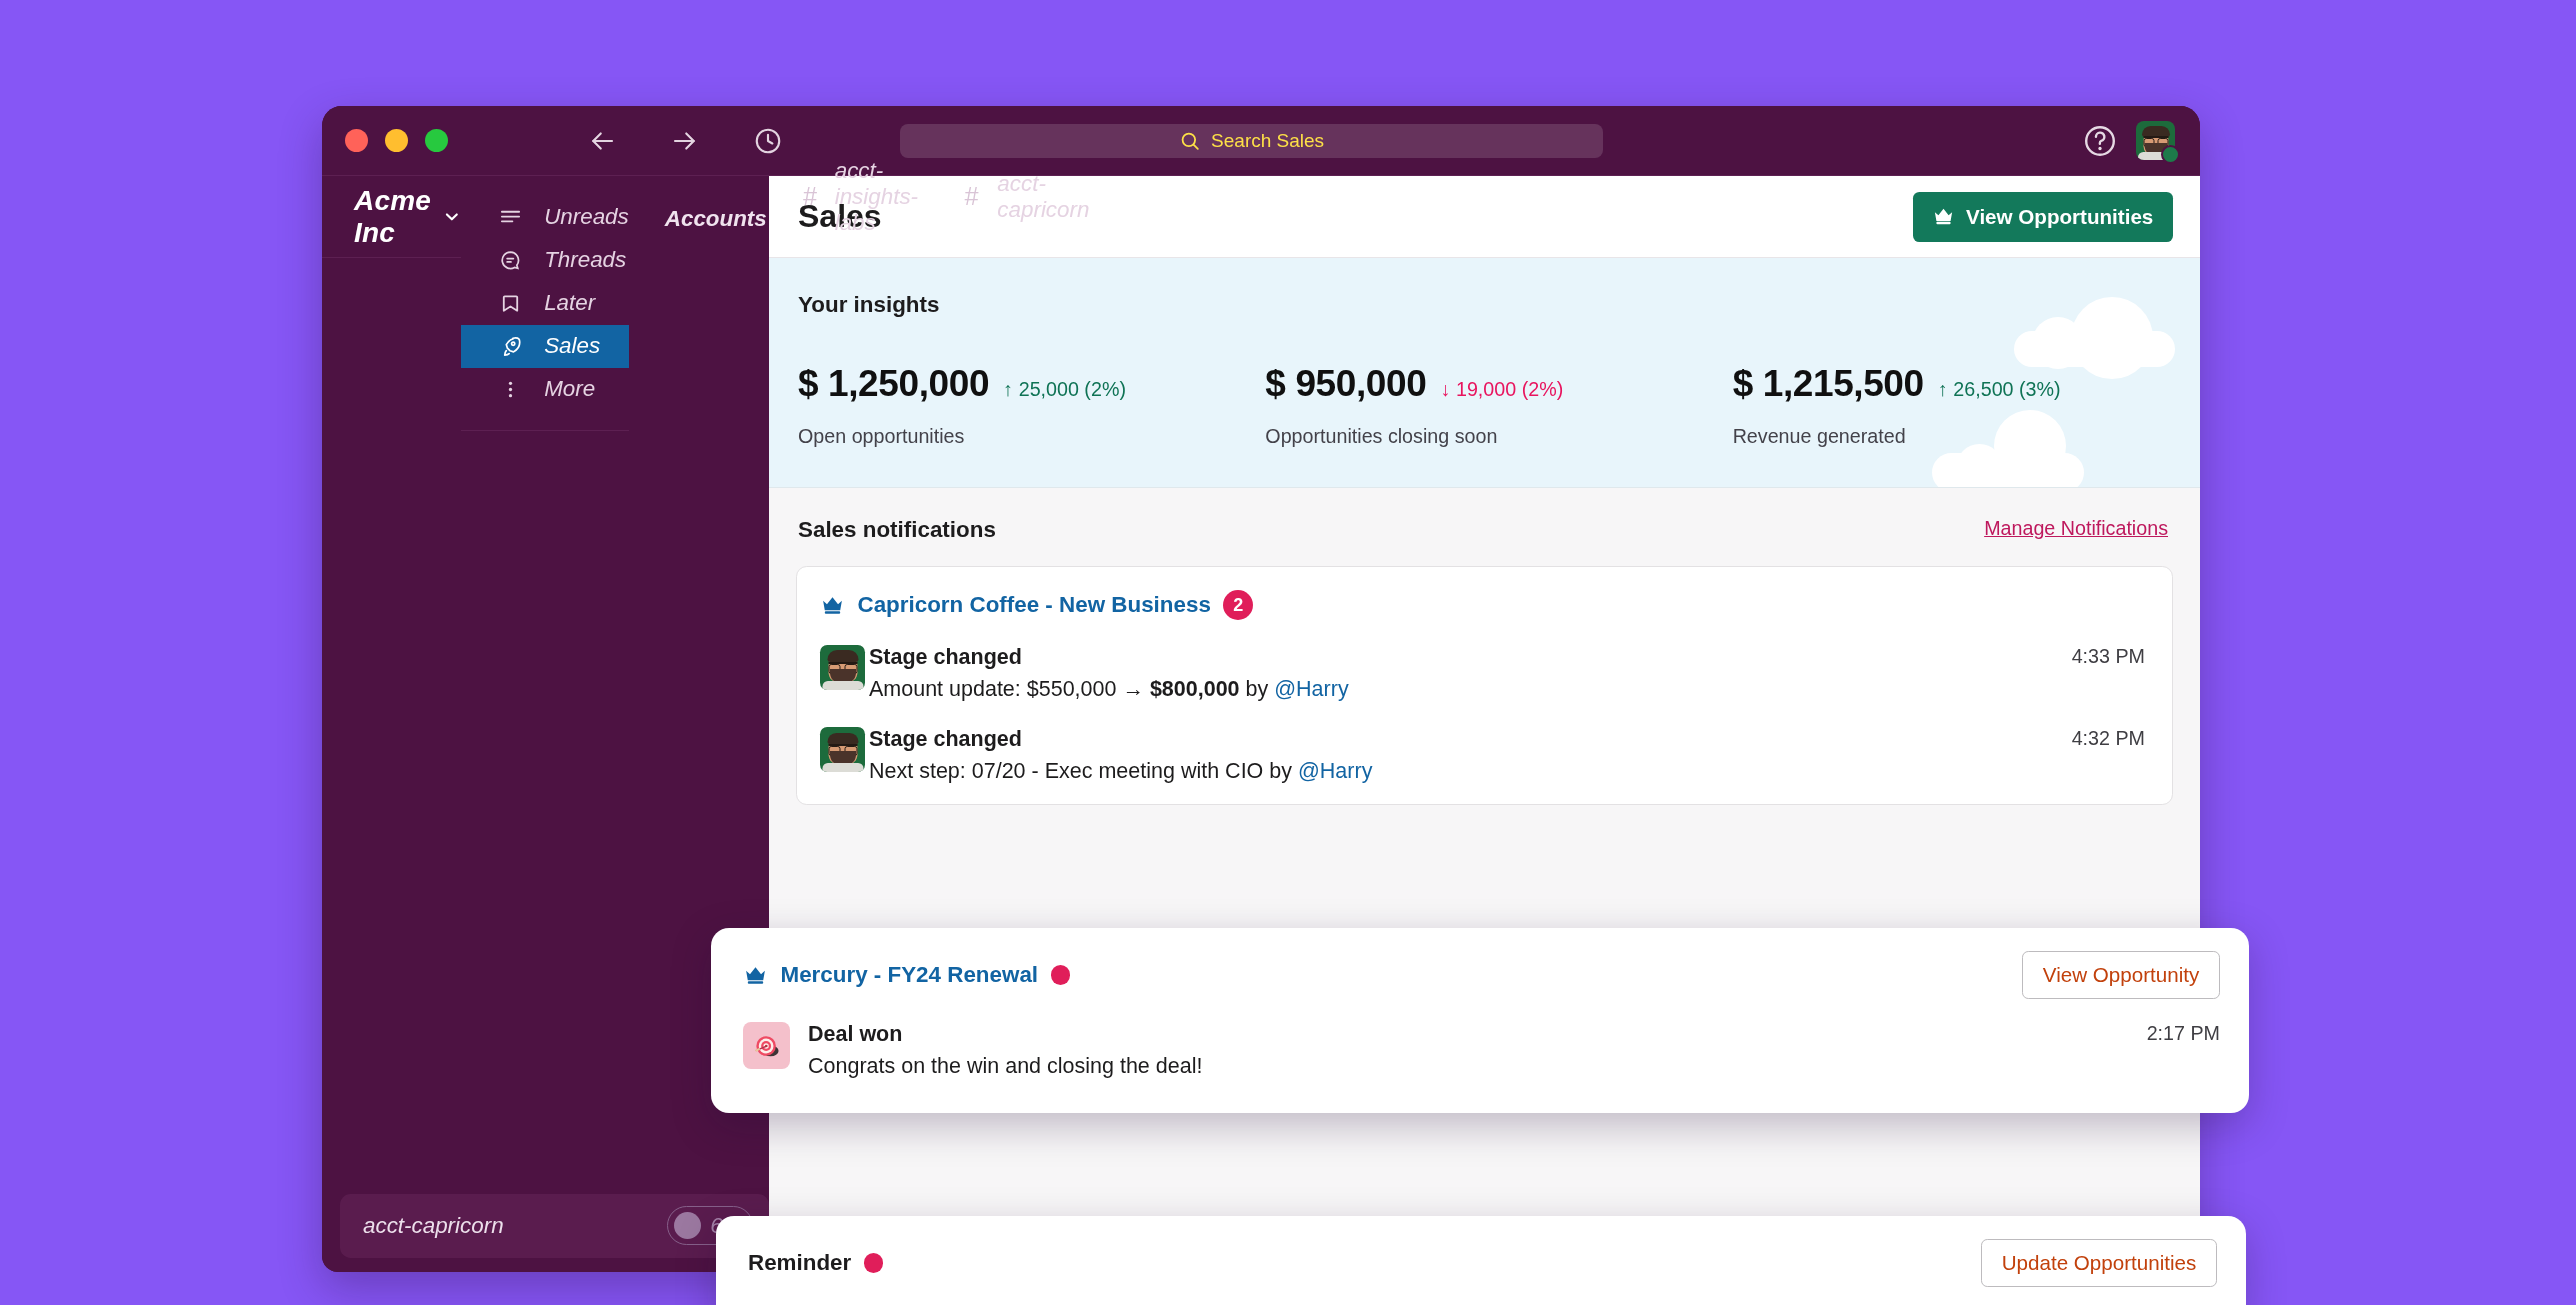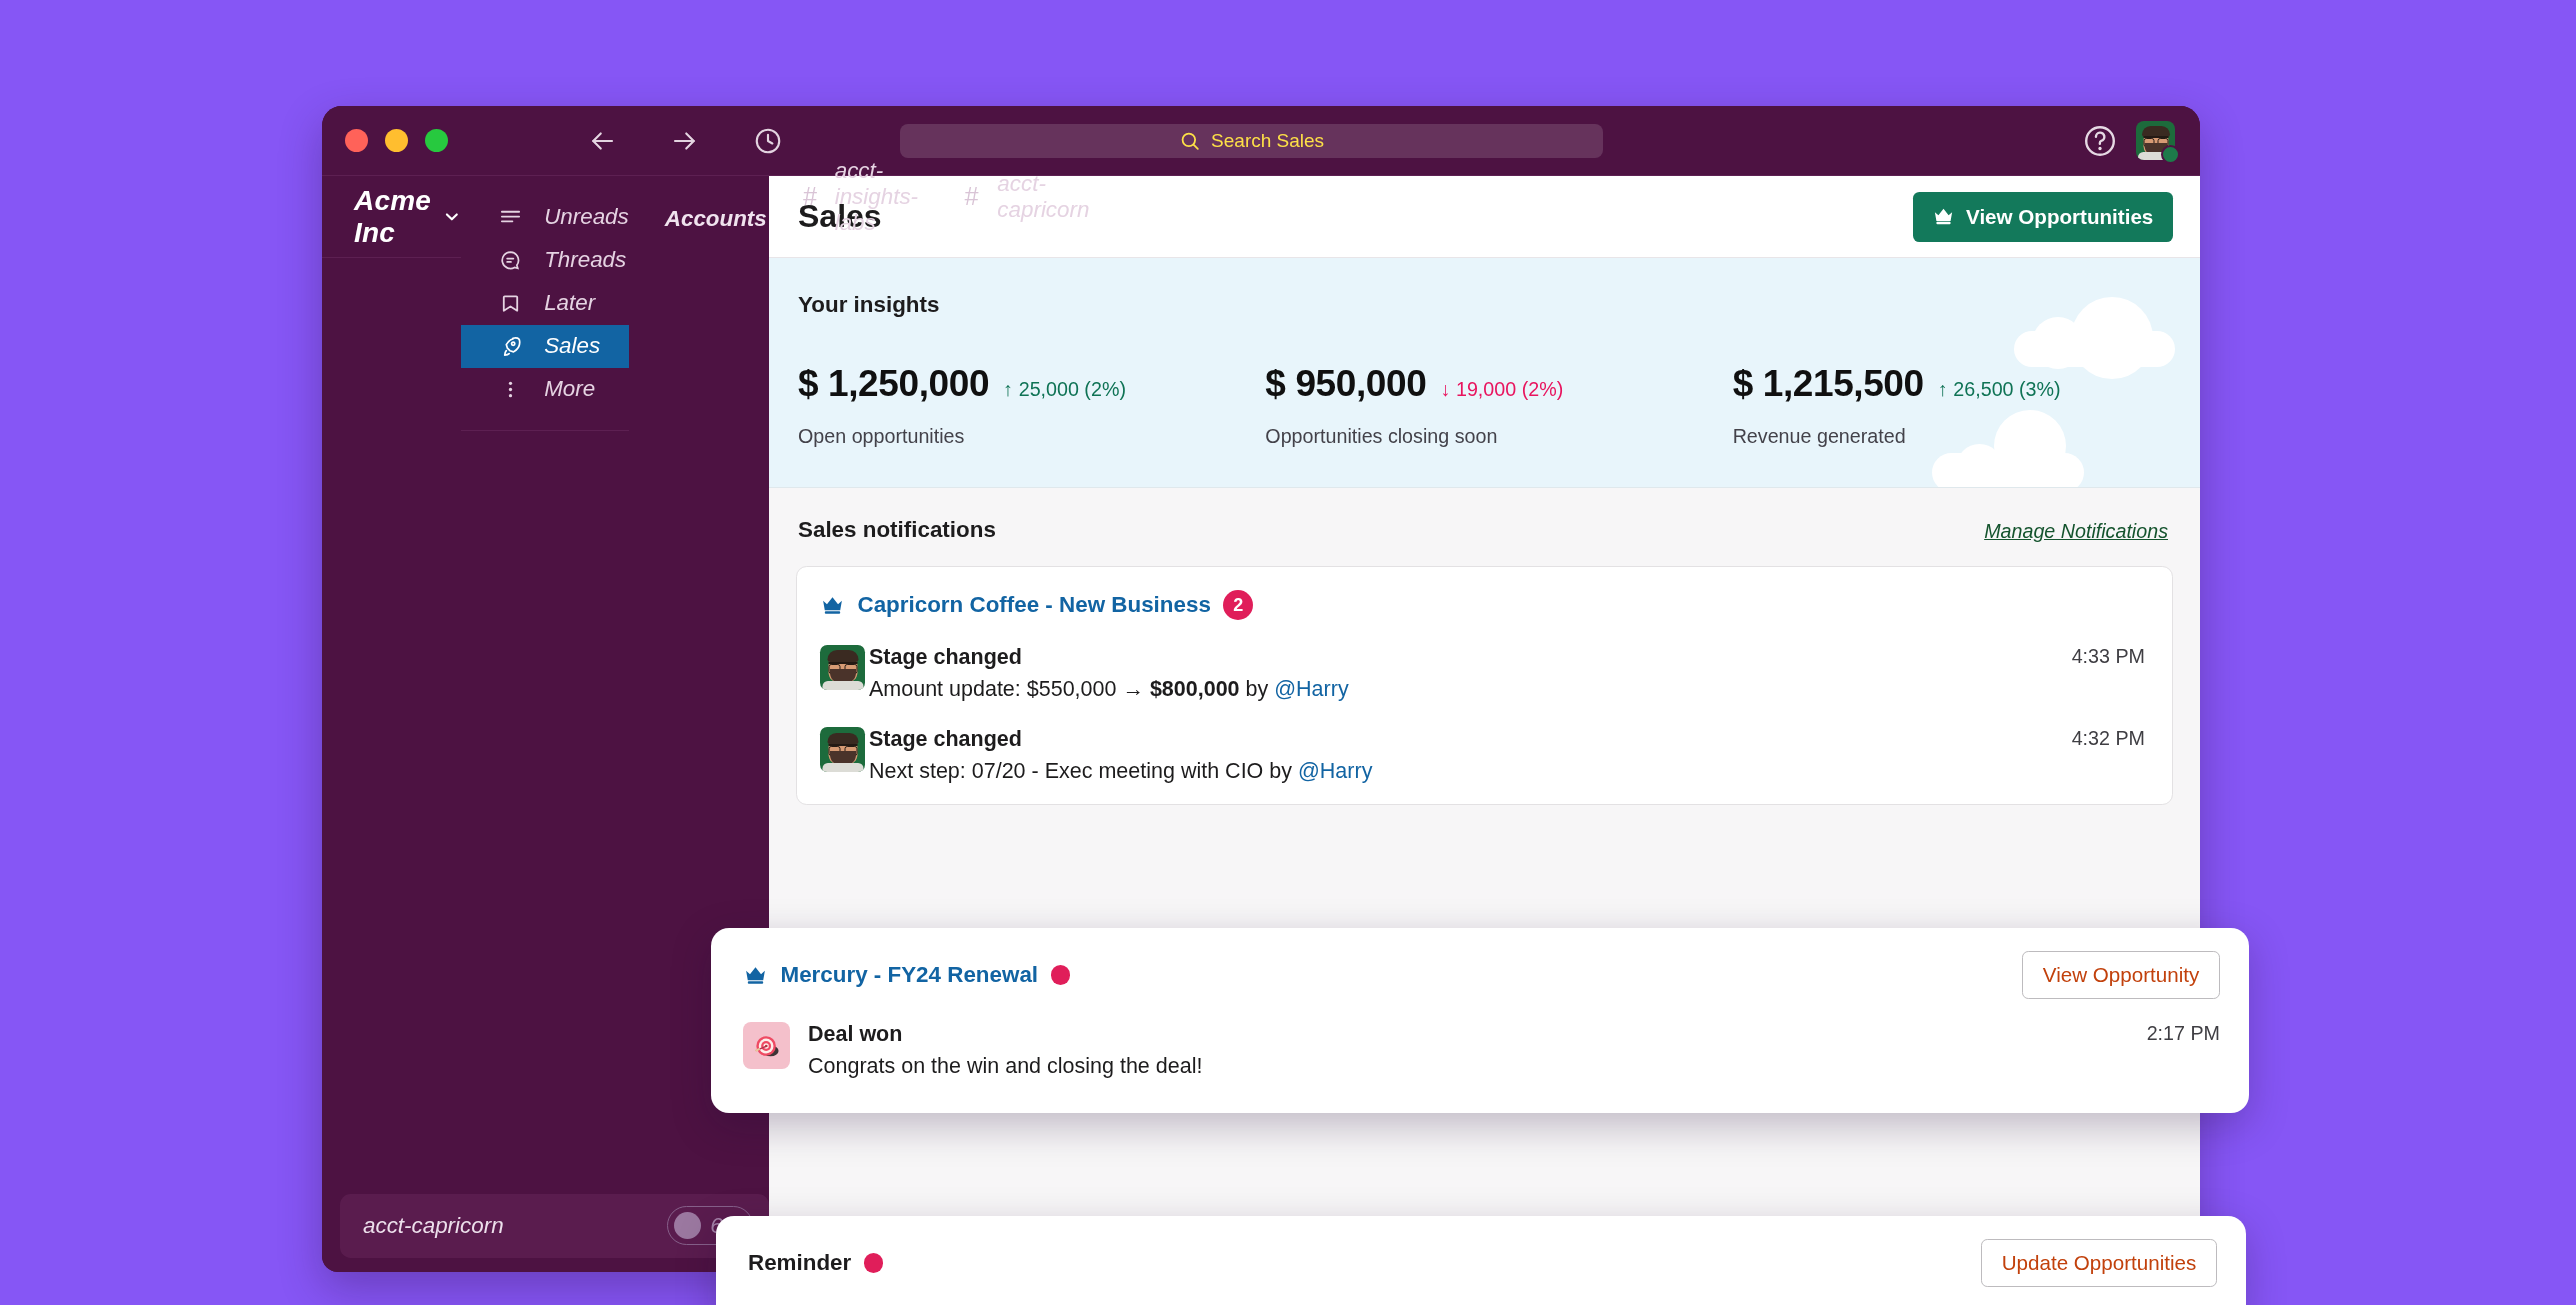--- a/index.html
+++ b/index.html
@@ -180,25 +180,25 @@
   .stat .delta { font-size: 19.7px; font-weight: 500; }
   .delta.up { color: #0f7355; }
   .delta.down { color: #e8145e; }
   .stat .caption { margin-top: 19.7px; font-size: 19.7px; color: #43424a; }
 
   .cloud { position: absolute; background: #fff; border-radius: 50%; }
   .cloud-base { position: absolute; background: #fff; border-radius: 36px; }
 
   
   .notif-head {
-    display: flex; align-items: flex-end; justify-content: space-between;
+    display: flex; align-items: flex-start; justify-content: space-between;
     padding: 29px 32px 23px 29px;
   }
   .notif-head h4 { font-size: 22.4px; font-weight: bold; color: #1d1c1d; }
-  .link { color: #14532d; font-size: 19.7px; font-style: italic; }
+  .link { color: #be185d; font-size: 19.7px; }
 
   .notif-list { padding: 0 27px; }
   .notif-card {
     background: #fff; border: 0.9px solid #e3e1e3;
     border-radius: 10.7px; padding: 23px 27px 19.7px 23px;
   }
   .notif-card-head { display: flex; align-items: center; gap: 12.5px; }
   .crown { color: #1264a3; display: flex; align-items: center; }
   .opp-name { color: #1264a3; font-size: 22.4px; font-weight: bold; }
   .badge-count {

